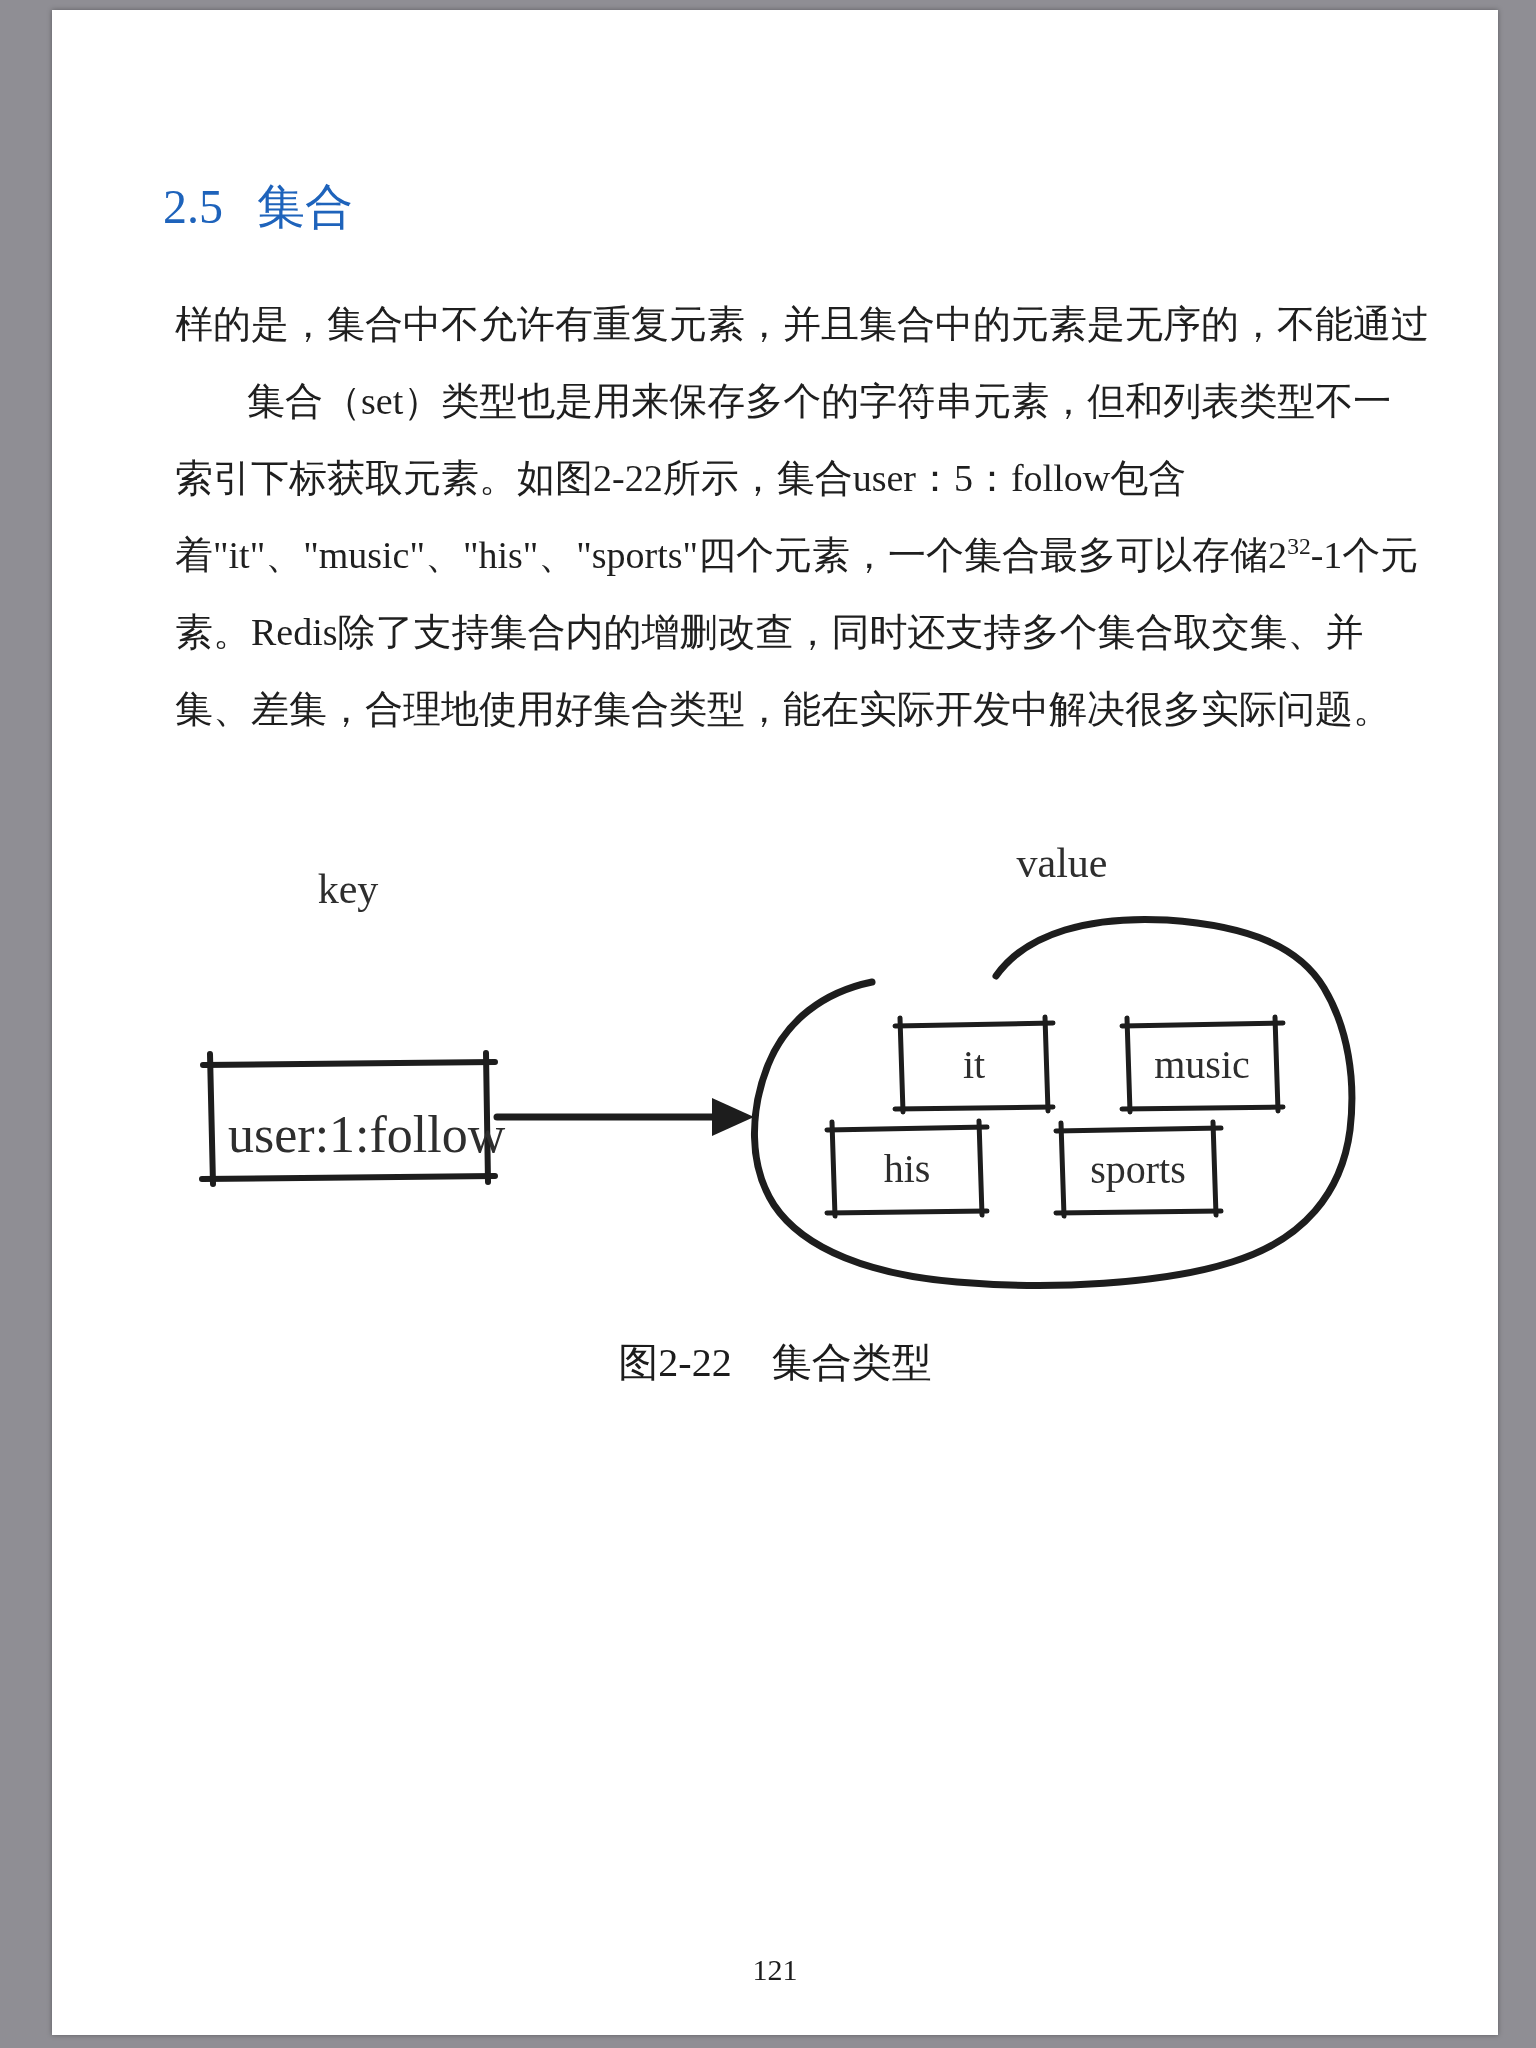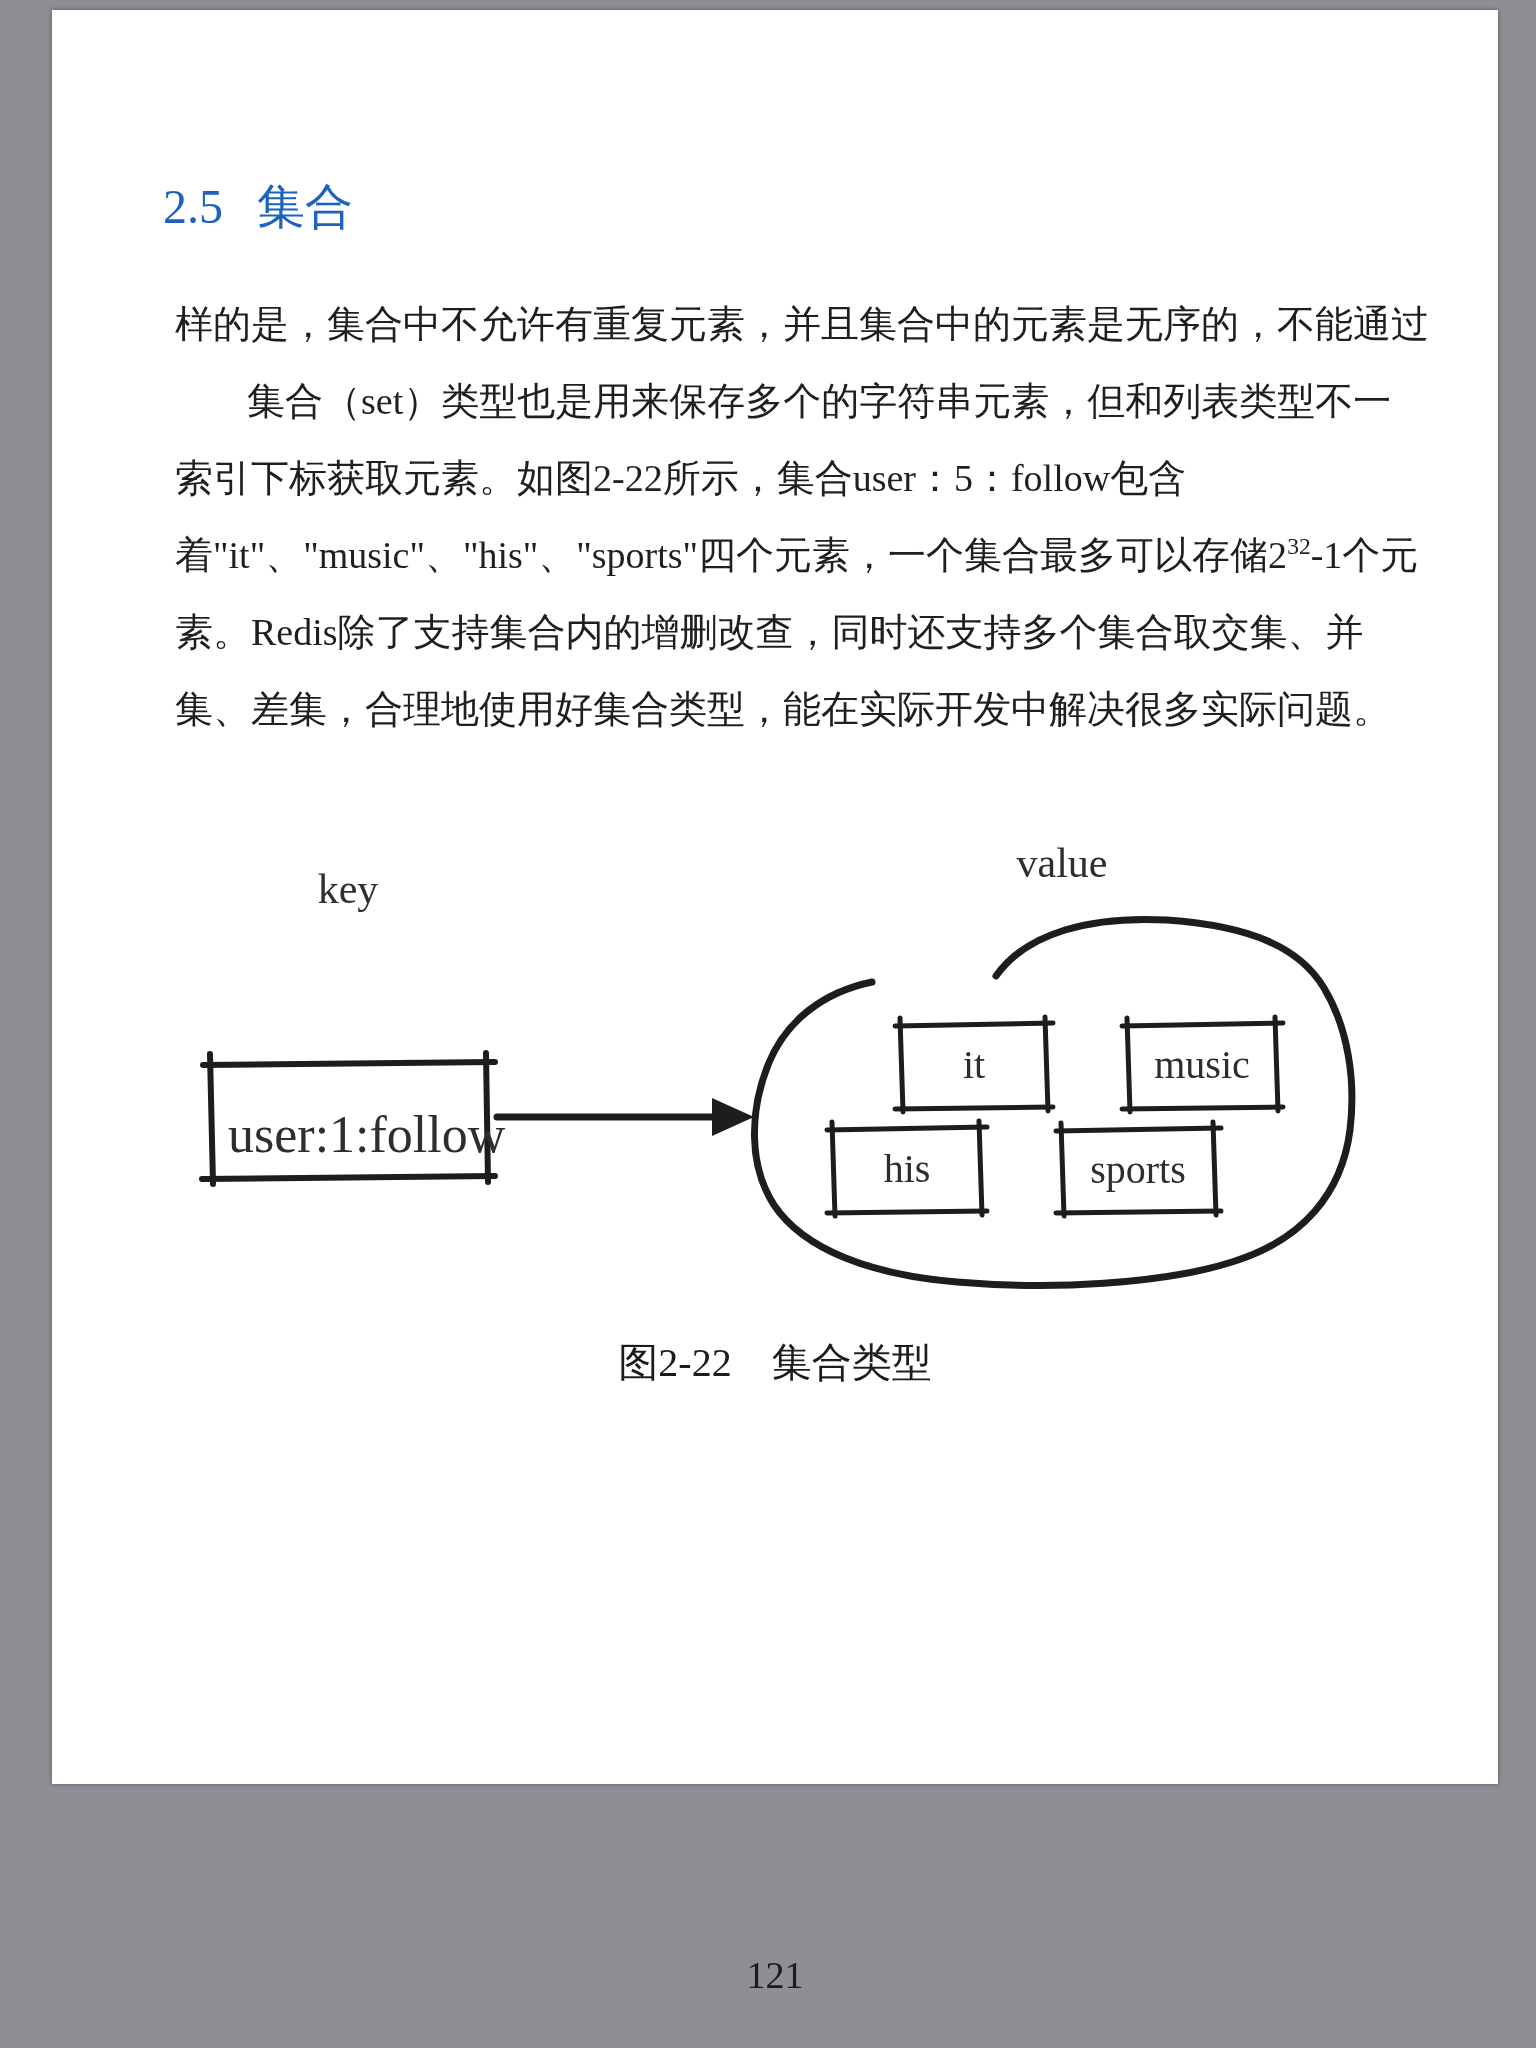--- a/index.html
+++ b/index.html
@@ -4,21 +4,21 @@
 <style>
   html,body{margin:0;padding:0;}
   body{
     width:1536px;height:2048px;
     background:#8f8e94;
     overflow:hidden;
     font-family:"Liberation Serif","DejaVu Serif",serif;
     position:relative;
   }
   .paper{
-    position:absolute;left:52px;top:10px;width:1446px;height:1774px;
+    position:absolute;left:52px;top:10px;width:1446px;height:2025px;
     background:#ffffff;
     box-shadow:0 0 5px rgba(0,0,0,0.35);
   }
   .heading{
     position:absolute;left:111px;top:168px;
     font-size:48px;line-height:58px;color:#1e63bb;
     white-space:nowrap;
   }
   .heading .sec-num{margin-right:34px;}
   .para{
@@ -35,21 +35,21 @@
     font-size:42px;line-height:46px;white-space:nowrap;
   }
   .member-label{font-size:40px;}
   .keybox-label{font-size:52px;}
   .caption{
     position:absolute;left:0;top:1325px;width:1446px;
     text-align:center;font-size:40px;color:#1c1c1c;white-space:pre;
   }
   .pagenum{
     position:absolute;left:0;top:1943px;width:1446px;
-    text-align:center;font-size:38px;color:#1c1c1c;
+    text-align:center;font-size:30px;color:#1c1c1c;
   }
 </style>
 </head>
 <body>
 
 <div class="paper">
 
   <div class="heading">
     <span class="sec-num">2.5</span><span>集合</span>
   </div>

